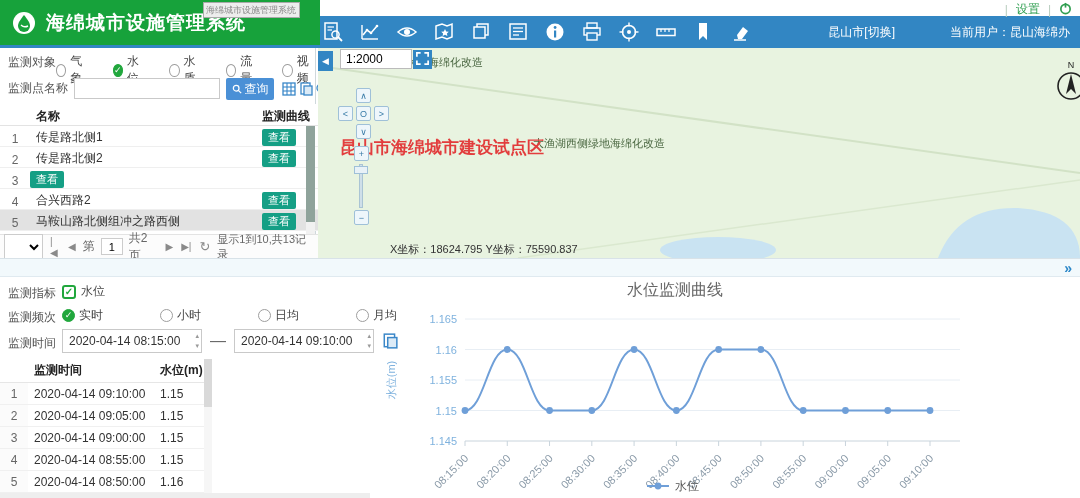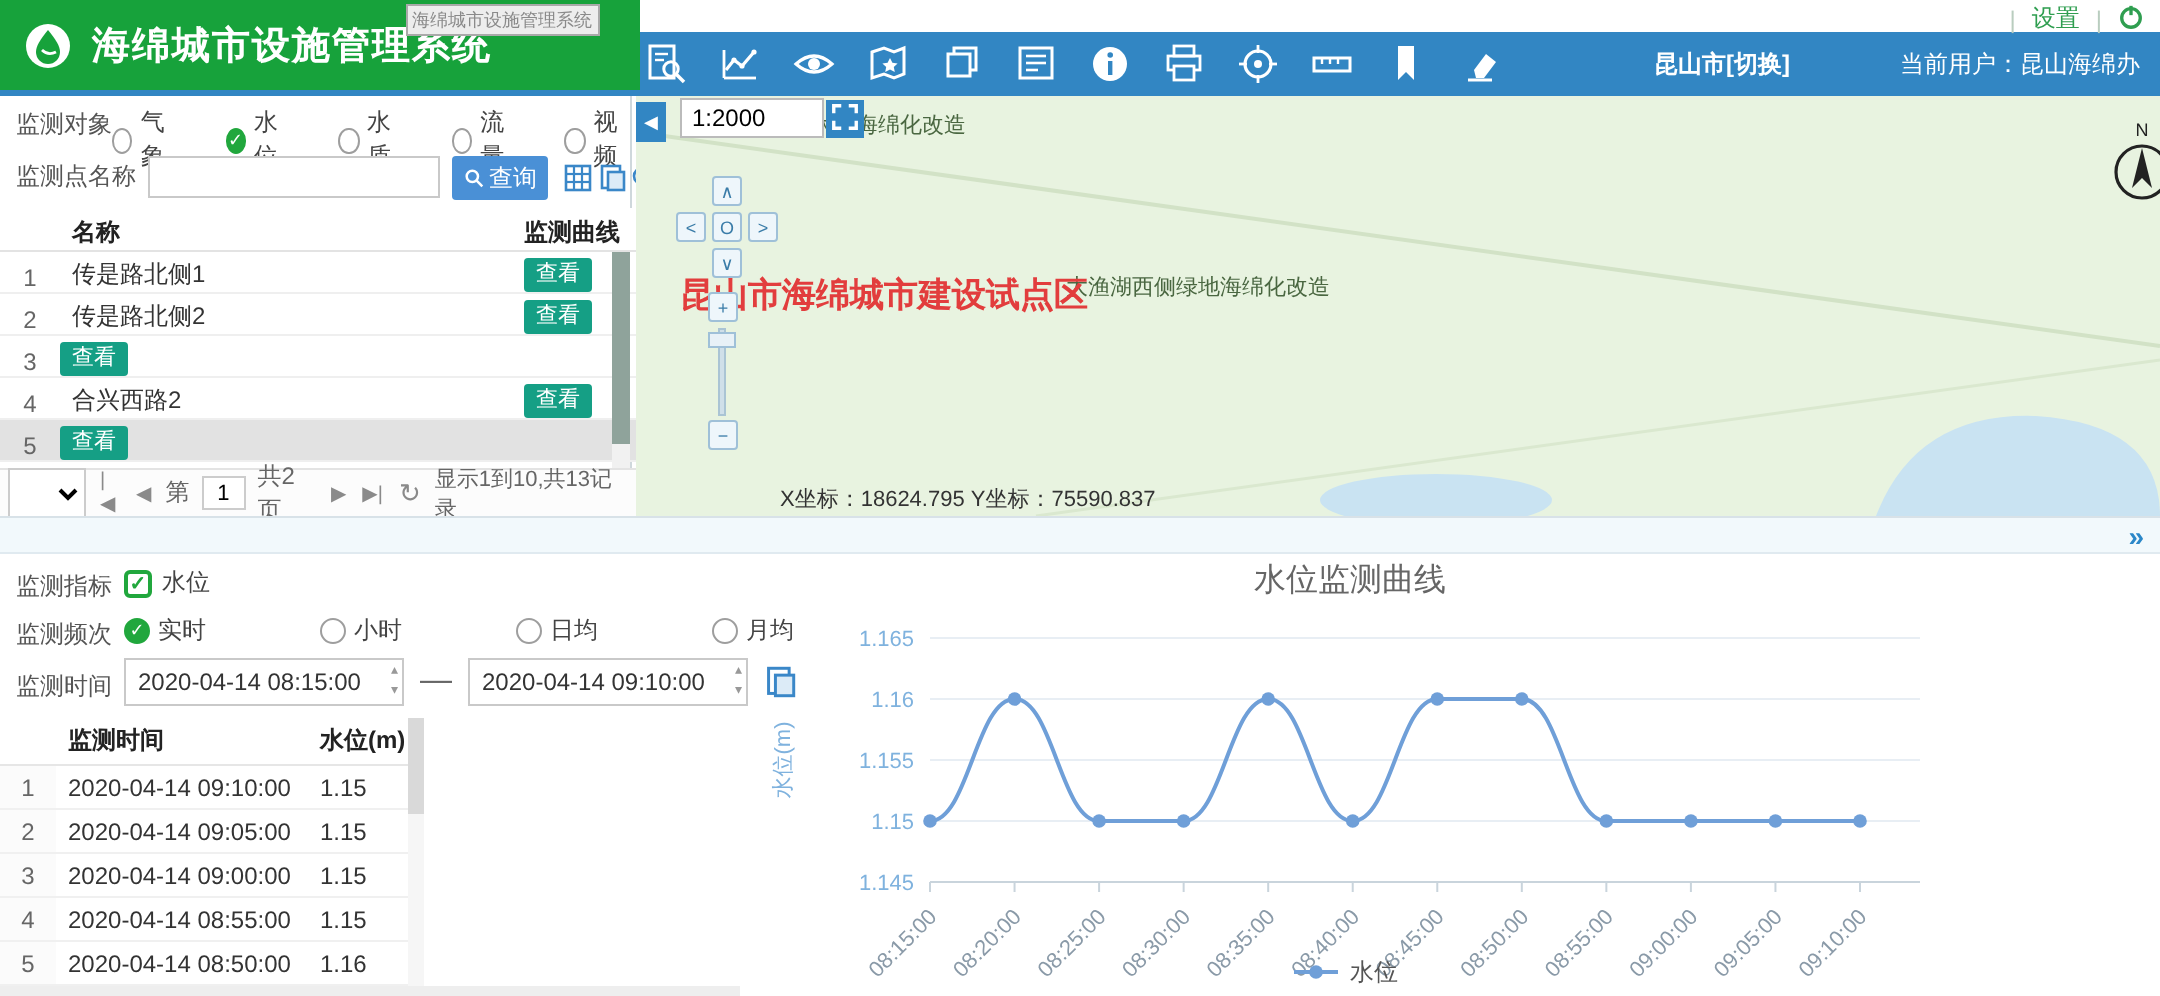--- a/index.html
+++ b/index.html
@@ -168,21 +168,21 @@
         </svg></span>
       <span class="tb-icon"><svg width="22" height="22" viewBox="0 0 22 22">
           <path d="M7 2 H15 V19 L11 15 L7 19 Z" fill="#fff"></path>
         </svg></span>
       <span class="tb-icon"><svg width="22" height="22" viewBox="0 0 22 22">
           <path d="M8 14 L14 6 L19 10 L13 18 H9 Z" fill="#fff"></path>
           <line x1="5" y1="19" x2="17" y2="19" stroke="#fff" stroke-width="1.5"></line>
         </svg></span>
     </div>
   <div id="toolbar-right">
-    <span style="cursor:pointer;font-weight:bold;">昆山市[切换]</span>
+    <span style="cursor:pointer;">昆山市[切换]</span>
     <span>当前用户：昆山海绵办</span>
   </div>
 </div>
 
 <div id="left-panel">
   <div class="radio-row" style="left:8px; top:6px;">
     <span class="fl-label">监测对象</span>
   </div>
   <div class="radio-row" id="object-radios" style="left:56px; top:5px; gap:24px;">
       <span class="radio-item">
@@ -262,20 +262,21 @@
         <span class="st-idx">3</span>
         <span class="st-act"><button class="view-btn">查看</button></span>
       </div>
       <div class="st-row">
         <span class="st-idx">4</span>
         <span class="st-name">合兴西路2</span>
         <span class="st-act"><button class="view-btn">查看</button></span>
       </div>
       <div class="st-row sel">
         <span class="st-idx">5</span>
+        <span class="st-name">马鞍山路北侧组冲之路西侧</span>
         <span class="st-act"><button class="view-btn">查看</button></span>
       </div>
     </div>
   <div id="site-scroll">
       <div class="thumb"></div>
     </div>
   <div id="pager">
     <select id="page-size"><option>10</option></select>
     <span class="pg-btn">|◀</span>
     <span class="pg-btn">◀</span>

